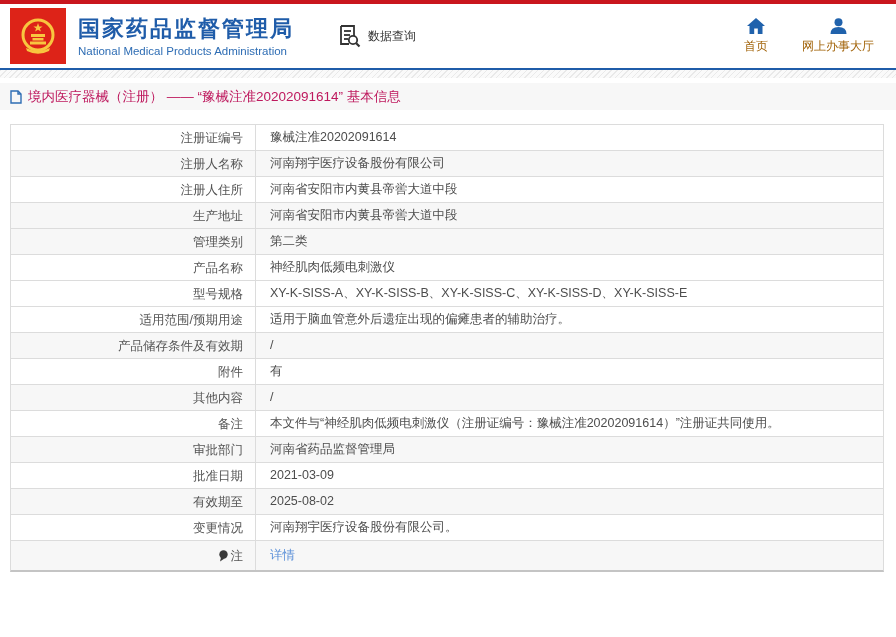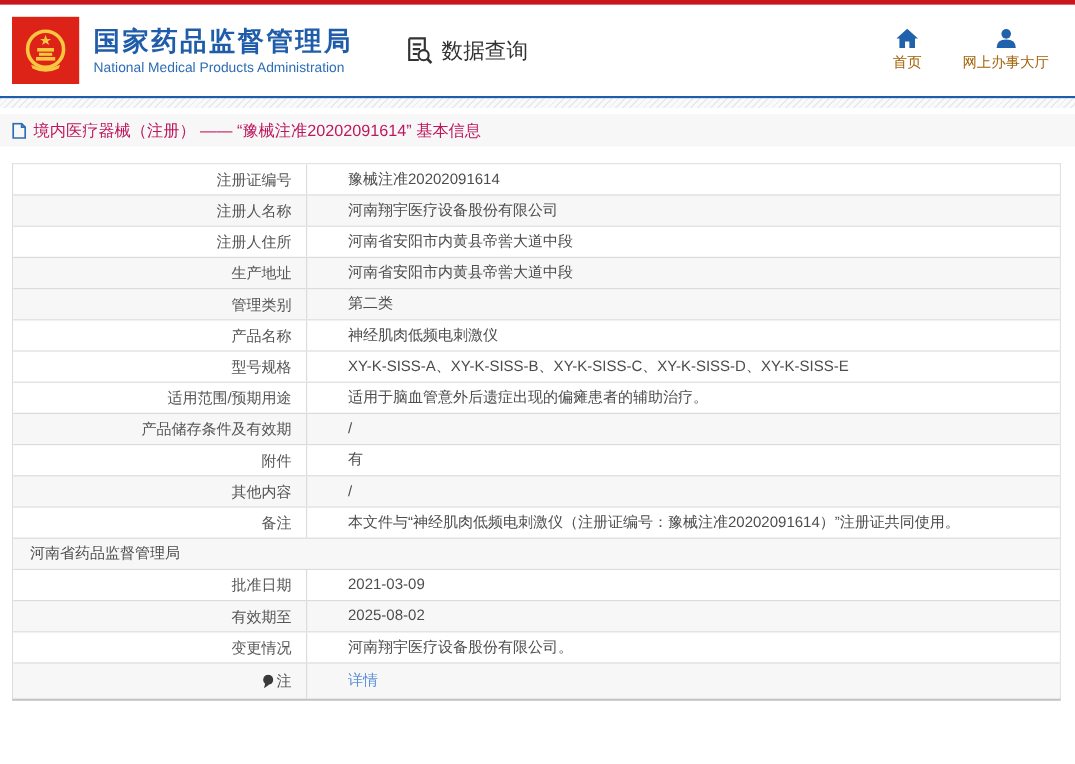--- a/index.html
+++ b/index.html
@@ -1,42 +1,42 @@
 <!DOCTYPE html>
 <html><head>
 <meta charset="utf-8">
 <style>
   * { margin:0; padding:0; box-sizing:border-box; }
   html,body { width:896px; height:637px; background:#fff; overflow:hidden;
     font-family:"Liberation Sans","DejaVu Sans",sans-serif; }
 
   .topbar { height:4px; background:#c9161d; }
 
-  .header { height:76px; background:#fff; display:flex; align-items:center; padding:0 22px 0 10px; }
+  .header { height:64px; background:#fff; display:flex; align-items:center; padding:0 22px 0 10px; }
   .logo { width:56px; height:56px; background:#dd2318; flex:0 0 auto; display:flex; align-items:center; justify-content:center; }
   .brand { margin-left:12px; }
   .brand-cn { color:#1f5ca9; font-size:22px; font-weight:bold; letter-spacing:2px; line-height:26px; }
   .brand-en { color:#2e6db4; font-size:11.5px; margin-top:3px; }
   .section { margin-left:42px; display:flex; align-items:center; gap:6px; cursor:pointer; }
-  .section-label { color:#333; font-size:18px; }
+  .section-label { color:#333; font-size:12px; }
   .nav { margin-left:auto; display:flex; gap:34px; }
   .nav-item { display:flex; flex-direction:column; align-items:center; gap:4px; cursor:pointer; }
   .nav-item .lbl { color:#a16207; font-size:12px; white-space:nowrap; }
 
   .blue-line { height:2px; background:#1f5ca9; }
   .hatch { height:8px;
     background:repeating-linear-gradient(135deg,#e9e9e9 0 1px,#fafafa 1px 4px); }
 
   .breadcrumb { margin-top:5px; height:27px; background:#f7f7f7; display:flex; align-items:center;
     padding-left:10px; gap:6px; }
   .breadcrumb-text { color:#be185d; font-size:13.5px; }
 
   .table { margin:14px 10px 0 10px; width:874px;
     border:1px solid #dcdcdc; border-bottom:2px solid #c4c4c4; }
-  .row { display:flex; min-height:25px; border-top:1px solid #dcdcdc; background:#fff;gap:20px; }
+  .row { display:flex; min-height:25px; border-top:1px solid #dcdcdc; background:#fff; }
   .row:first-child { border-top:none; }
   .row.alt { background:#f7f7f7; }
   .row.tall .cell { padding-top:7px; padding-bottom:7px; align-items:flex-start; }
   .cell { display:flex; align-items:center; font-size:12.5px; color:#555; line-height:16px; }
   .cell.label { width:245px; flex:0 0 auto; justify-content:flex-end; text-align:right;
     padding:4px 12px 4px 6px; border-right:1px solid #dcdcdc; }
   .cell.value { flex:1; padding:4px 12px 4px 14px; color:#4d4d4d; line-height:17px; }
   .cell.value.link { color:#5a8fd8; cursor:pointer; }
   .row.last { min-height:30px; }
   .pin-icon { display:none; margin-right:3px; line-height:0; }
@@ -191,20 +191,24 @@
     <div class="cell value">/</div>
   </div>
     <div class="row">
     <div class="cell label">
 
       <span class="label-text">备注</span>
     </div>
     <div class="cell value">本文件与“神经肌肉低频电刺激仪（注册证编号：豫械注准20202091614）”注册证共同使用。</div>
   </div>
     <div class="row alt">
+    <div class="cell label">
+
+      <span class="label-text">审批部门</span>
+    </div>
     <div class="cell value">河南省药品监督管理局</div>
   </div>
     <div class="row">
     <div class="cell label">
 
       <span class="label-text">批准日期</span>
     </div>
     <div class="cell value">2021-03-09</div>
   </div>
     <div class="row alt">

